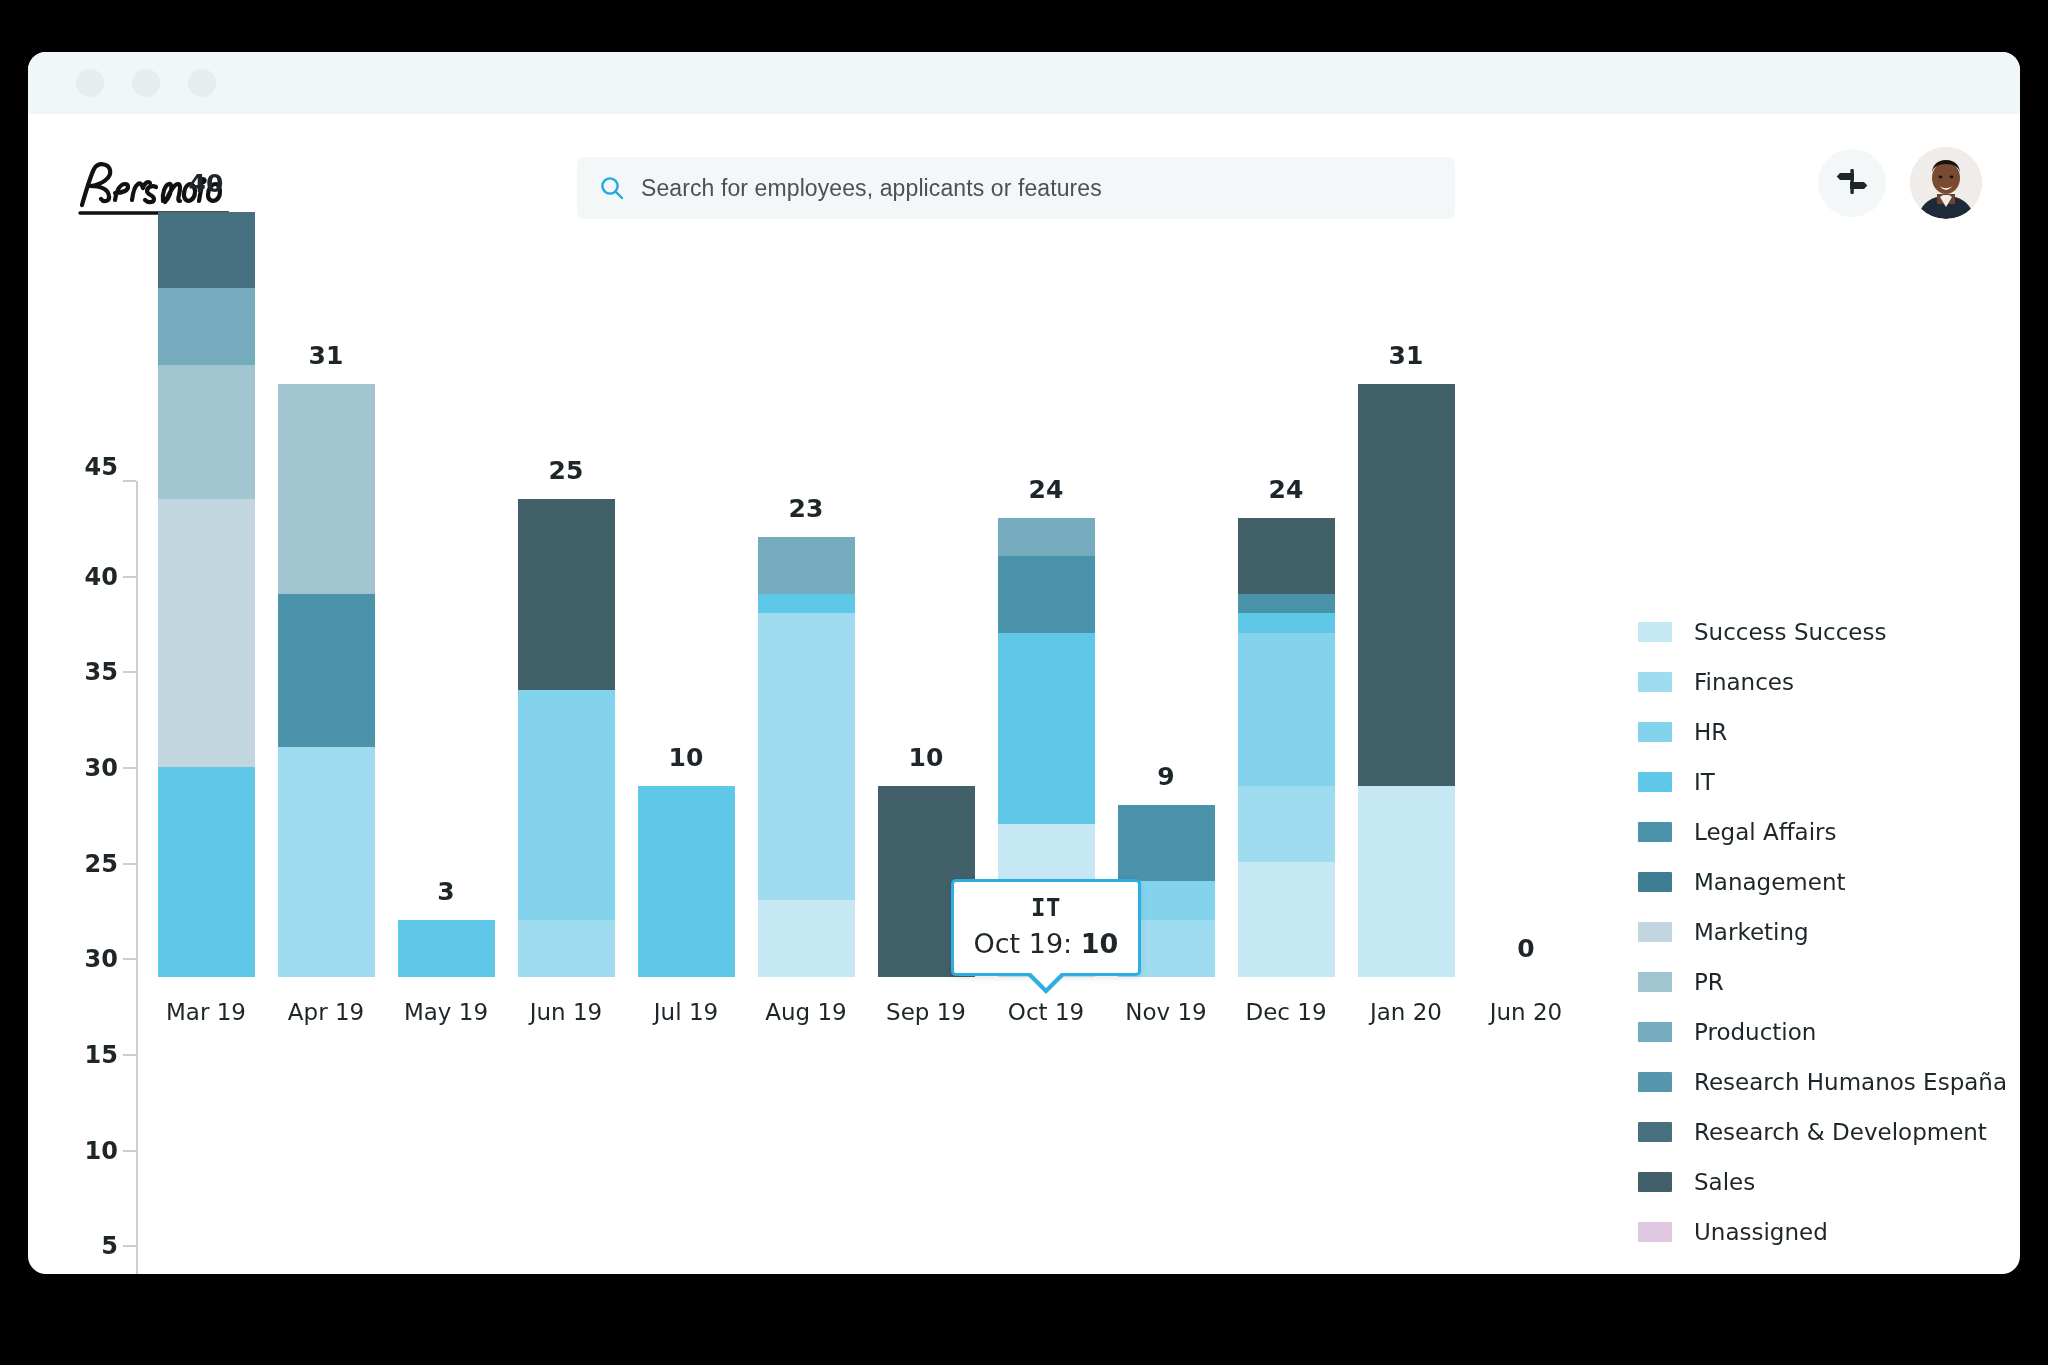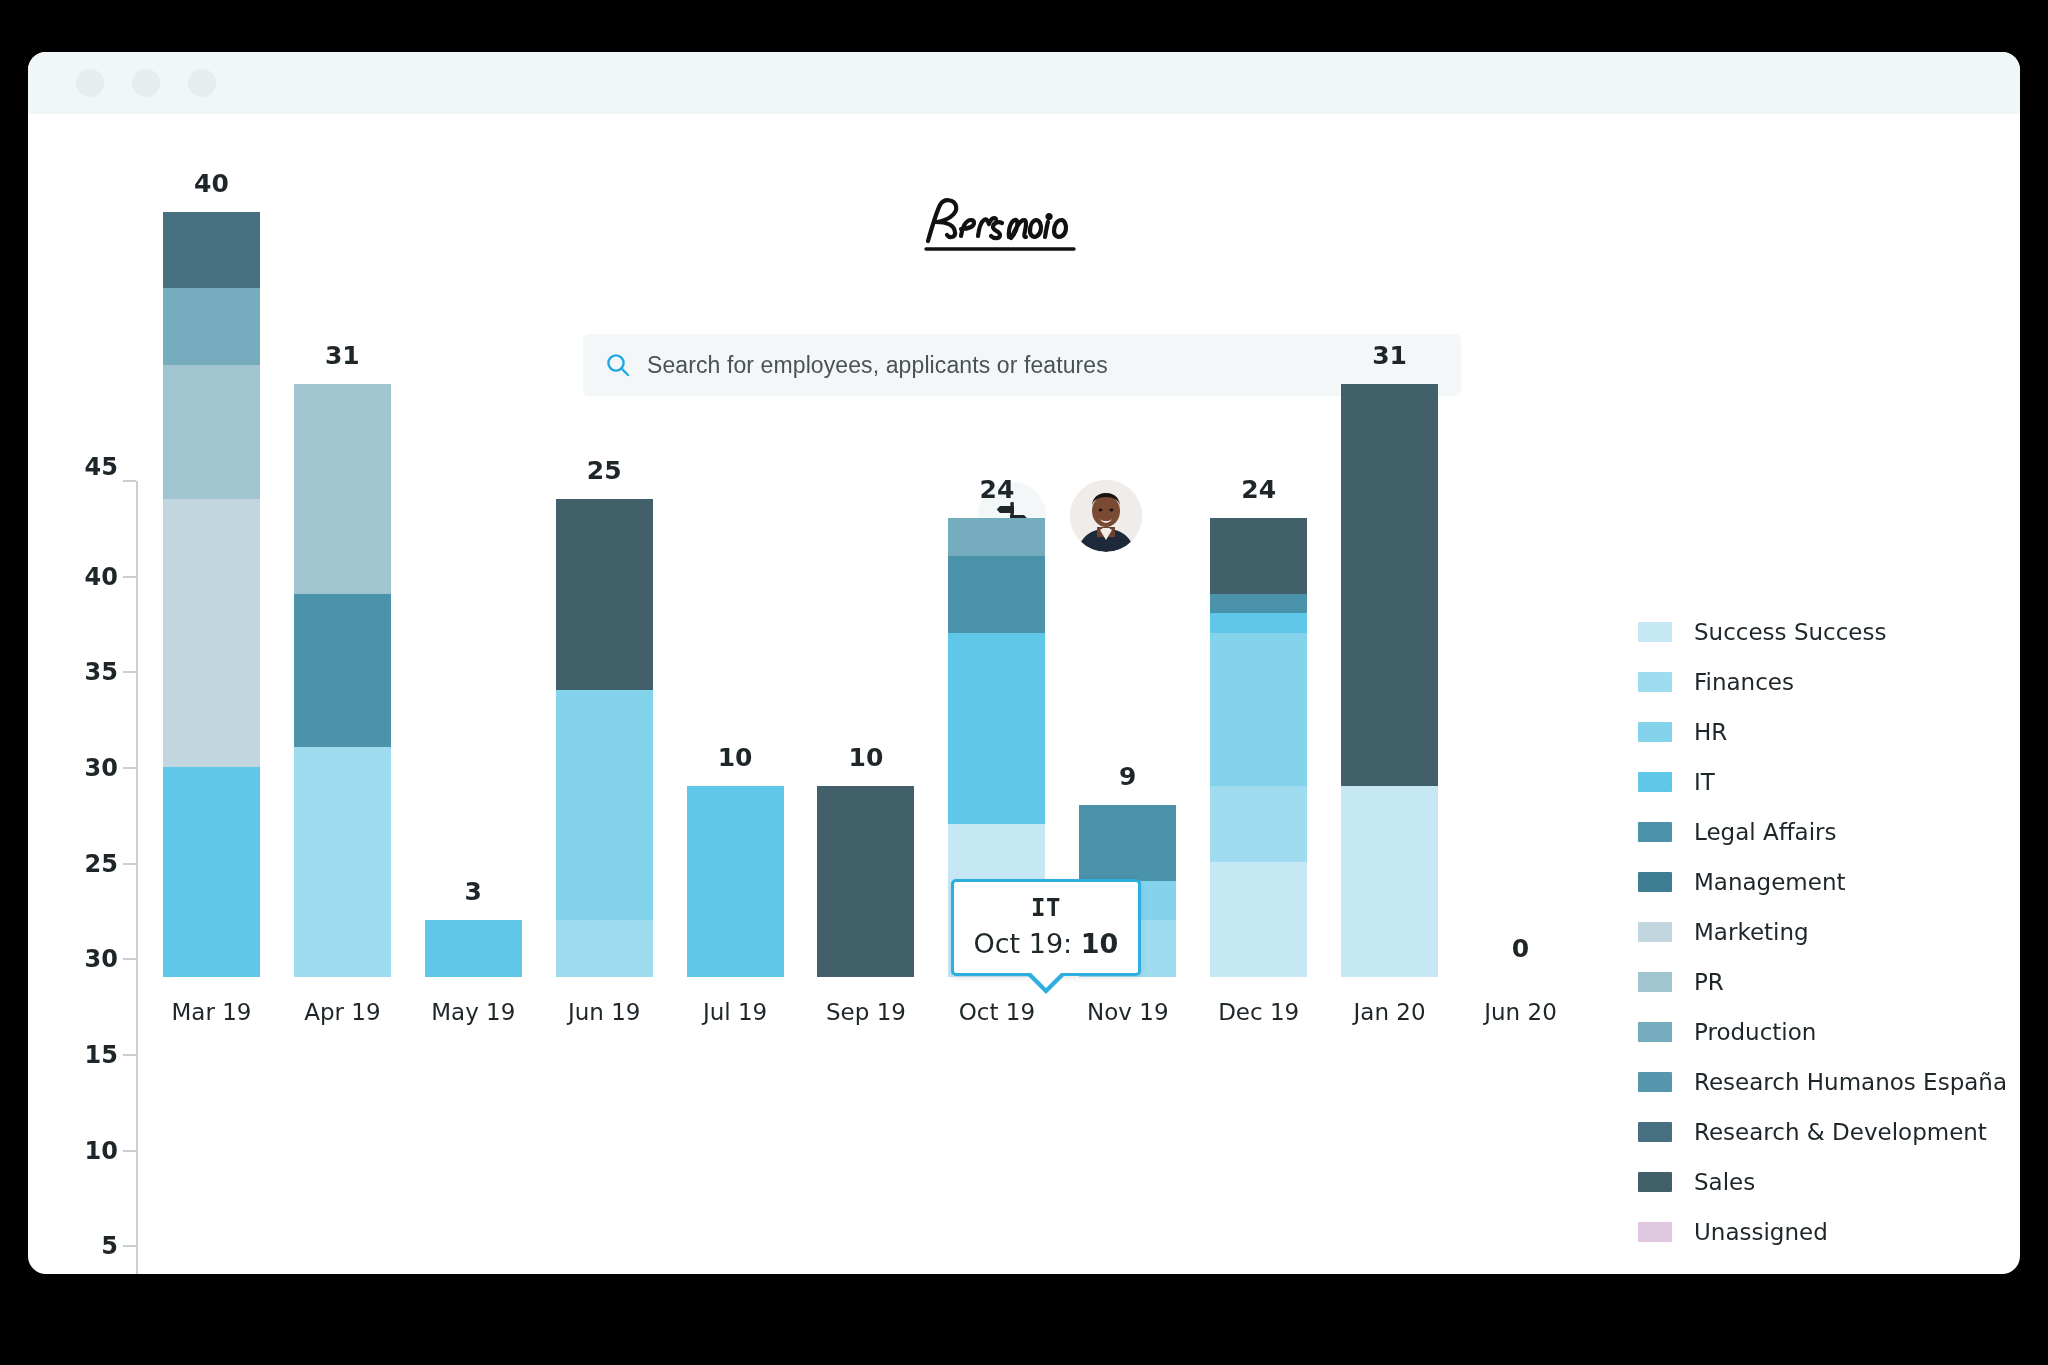--- a/index.html
+++ b/index.html
@@ -9,21 +9,21 @@
     position:absolute;left:28px;top:52px;width:1992px;height:1222px;
     background:#ffffff;border-radius:18px;overflow:hidden;
     box-shadow:0 18px 60px rgba(0,0,0,.35);
   }
   .titlebar{
     height:62px;background:#f1f6f8;display:flex;align-items:center;padding-left:48px;gap:28px;
   }
   .dot{width:28px;height:28px;border-radius:50%;background:#e7ecee;}
 
   .appbar{
-    height:105px;background:#fff;display:flex;align-items:center;padding:0 38px 0 34px;gap:0;flex-direction:column;
+    height:105px;background:#fff;display:flex;align-items:flex-end;padding:0 38px 0 34px;gap:0;
   }
   .logo{width:220px;flex:0 0 220px;display:flex;align-items:center;padding-left:8px;}
   .logo svg{display:block;}
 
   .searchwrap{flex:1;display:flex;justify-content:center;}
   .searchbox{
     width:878px;height:62px;background:#f3f7f8;border-radius:6px;
     display:flex;align-items:center;padding:0 22px;gap:16px;box-sizing:border-box;
   }
   .search-icon{width:26px;height:26px;flex:0 0 26px;}
@@ -236,20 +236,30 @@
             <div class="xlabel">Jun 19</div>
           </div>
           <div class="bar-col">
             <div class="bar" style="height: 191.333px;">
               <div class="seg" title="IT" style="height: 191.333px; background: rgb(95, 200, 232);"></div>
             </div>
             <div class="bar-total" style="bottom: 205.333px;">10</div>
             <div class="xlabel">Jul 19</div>
           </div>
           <div class="bar-col">
+            <div class="bar" style="height: 440.067px;">
+              <div class="seg" title="Customer Success" style="height: 76.5333px; background: rgb(198, 231, 244);"></div>
+              <div class="seg" title="Finances" style="height: 287px; background: rgb(159, 220, 240);"></div>
+              <div class="seg" title="IT" style="height: 19.1333px; background: rgb(95, 200, 232);"></div>
+              <div class="seg" title="Production" style="height: 57.4px; background: rgb(116, 171, 189);"></div>
+            </div>
+            <div class="bar-total" style="bottom: 454.067px;">23</div>
+            <div class="xlabel">Aug 19</div>
+          </div>
+          <div class="bar-col">
             <div class="bar" style="height: 191.333px;">
               <div class="seg" title="Sales" style="height: 191.333px; background: rgb(66, 96, 106);"></div>
             </div>
             <div class="bar-total" style="bottom: 205.333px;">10</div>
             <div class="xlabel">Sep 19</div>
           </div>
           <div class="bar-col">
             <div class="bar" style="height: 459.2px;">
               <div class="seg" title="Customer Success" style="height: 153.067px; background: rgb(198, 231, 244);"></div>
               <div class="seg" title="IT" style="height: 191.333px; background: rgb(95, 200, 232);"></div>

